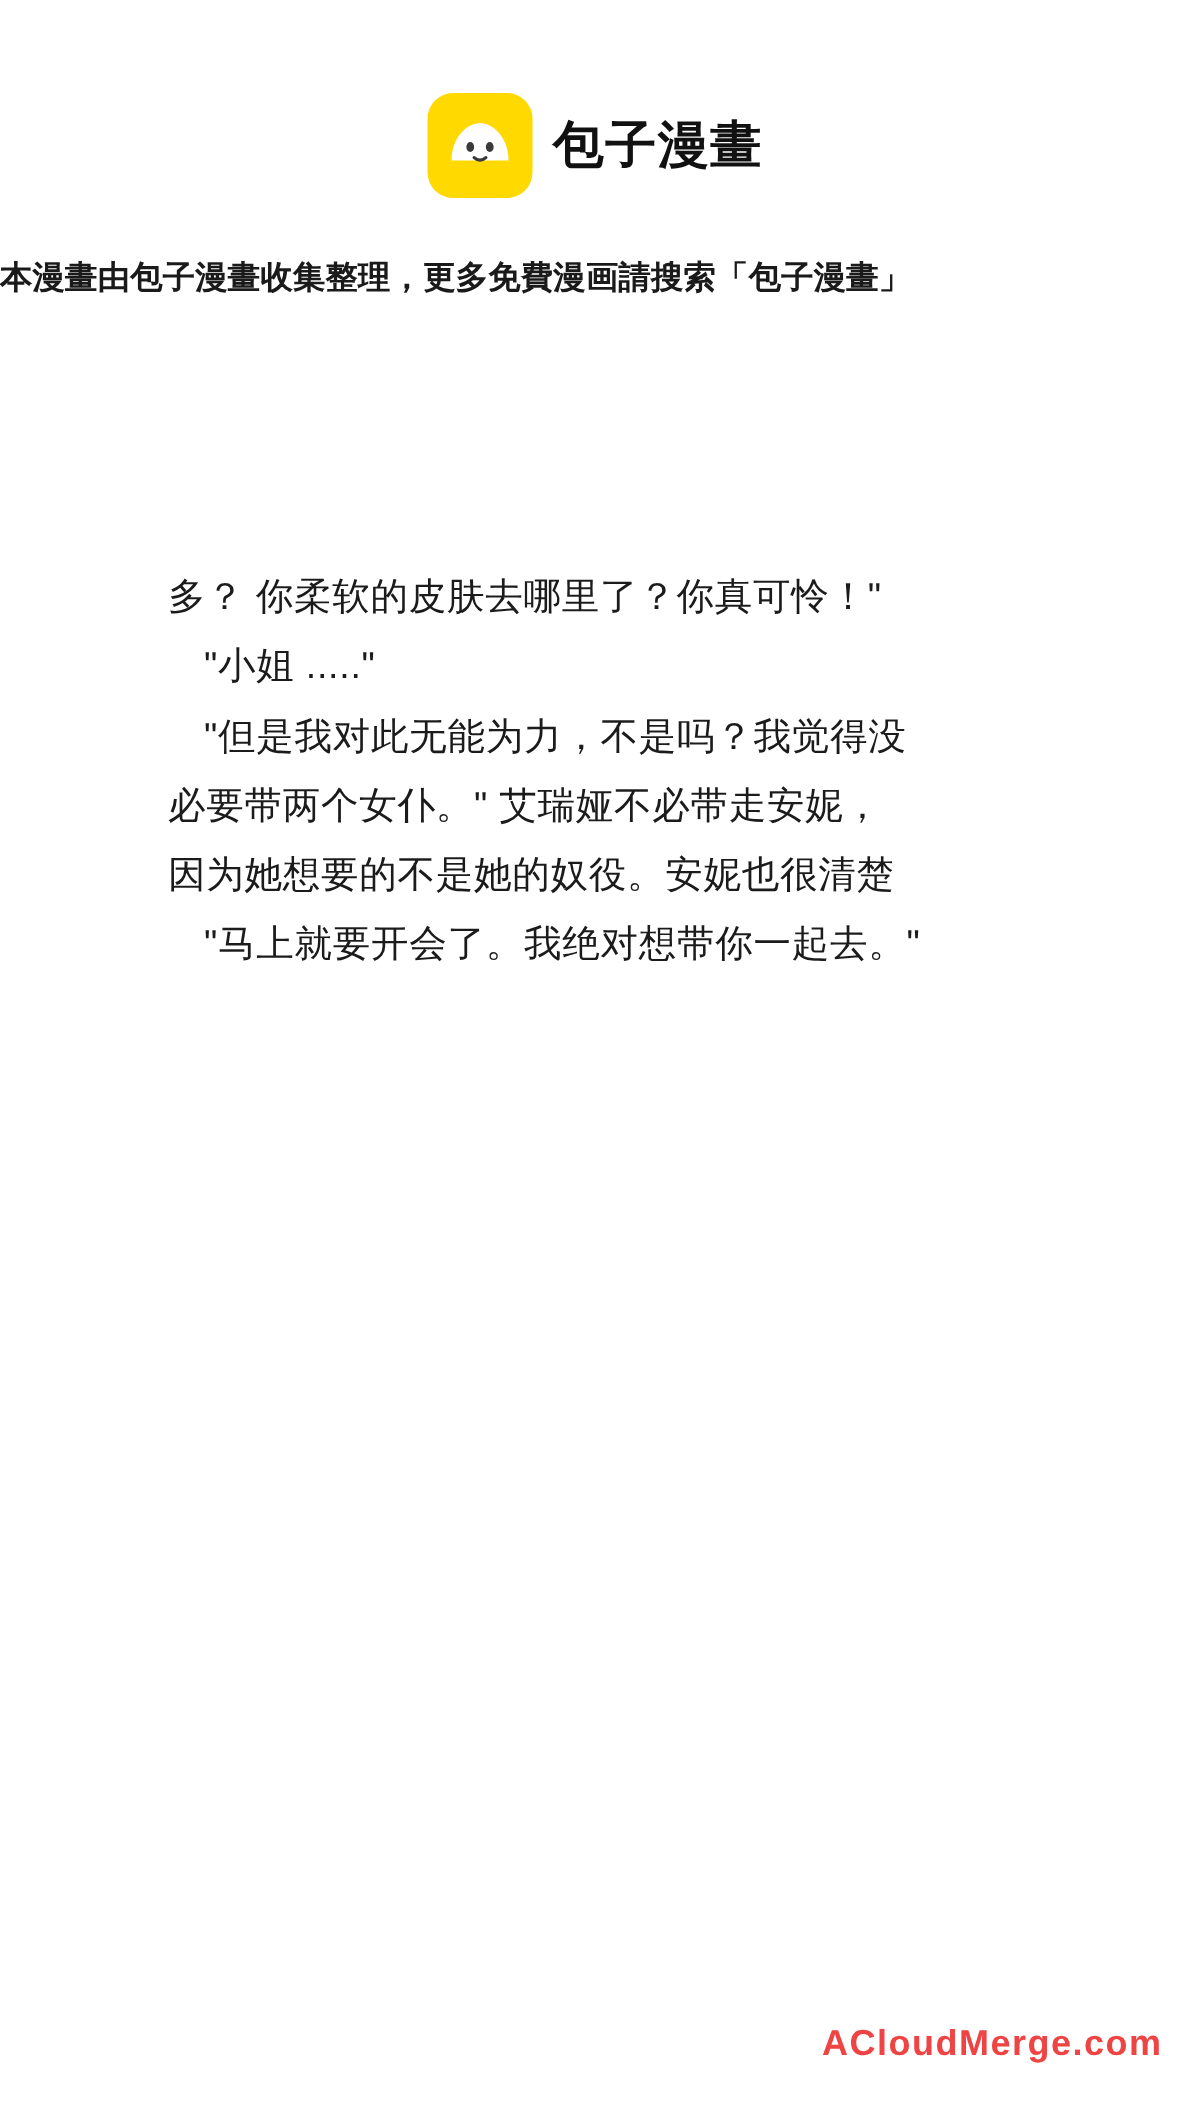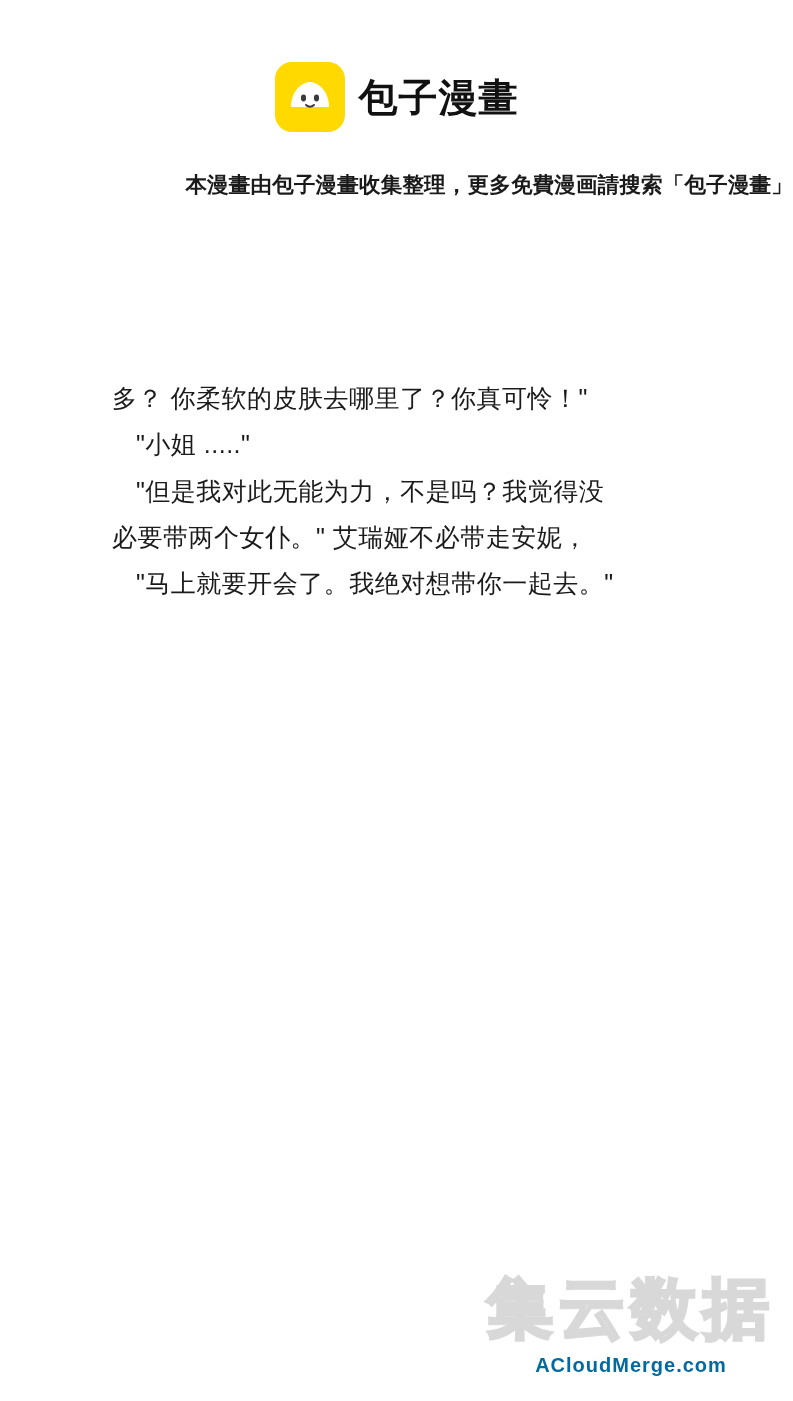--- a/index.html
+++ b/index.html
@@ -35,34 +35,34 @@
     position: relative;
     flex: none;
   }
   .brand-logo svg {
     position: absolute;
     left: 50%;
     top: 50%;
     transform: translate(-50%, -50%);
   }
   .brand-title {
-    font-size: 39px;
+    font-size: 34px;
     font-weight: bold;
     letter-spacing: 1px;
     color: #111111;
     line-height: 1;
     text-align: center;
   }
 
   .tagline {
     position: absolute;
     top: 170px;
     left: 0;
     width: 100%;
-    text-align: right;
+    text-align: left;
     font-size: 21.5px;
     font-weight: bold;
     color: #1a1a1a;
     letter-spacing: 0.2px;
   }
 
   
   .novel-body {
     position: absolute;
     top: 375px;
@@ -92,24 +92,24 @@
     font-size: 66px;
     font-weight: bold;
     letter-spacing: 6px;
     color: #ffffff;
     -webkit-text-stroke: 3px #d8d8d8;
     text-shadow: 0 2px 0 #e6e6e6;
     line-height: 1;
   }
   .wm-en {
     margin-top: 14px;
-    font-size: 20px;
+    font-size: 24px;
     font-weight: bold;
     letter-spacing: 1px;
-    color: #0369a1;
+    color: #ef4444;
     line-height: 1;
   }
 </style>
 </head>
 <body>
 
 <div class="brand-row">
   <div class="brand-logo">
     <svg width="46" height="40" viewBox="0 0 46 40" aria-hidden="true">
       <path d="M4 30 C4 14 15 5 23 5 C31 5 42 14 42 30 Z" fill="#ffffff"></path>
@@ -121,19 +121,19 @@
   <div class="brand-title">包子漫畫</div>
 </div>
 
 <div class="tagline">本漫畫由包子漫畫收集整理，更多免費漫画請搜索「包子漫畫」</div>
 
 <div class="novel-body">
   <div class="novel-line">多？ 你柔软的皮肤去哪里了？你真可怜！"</div>
   <div class="novel-line indent">"小姐 ....."</div>
   <div class="novel-line indent">"但是我对此无能为力，不是吗？我觉得没</div>
   <div class="novel-line">必要带两个女仆。" 艾瑞娅不必带走安妮，</div>
+  <div class="novel-line">因为她想要的不是她的奴役。安妮也很清楚</div>
   <div class="novel-line indent">"马上就要开会了。我绝对想带你一起去。"</div>
 </div>
 
 <div class="watermark">
-  <div class="wm-cn">集云数据</div>
   <div class="wm-en">ACloudMerge.com</div>
 </div>
 
 </body></html>

